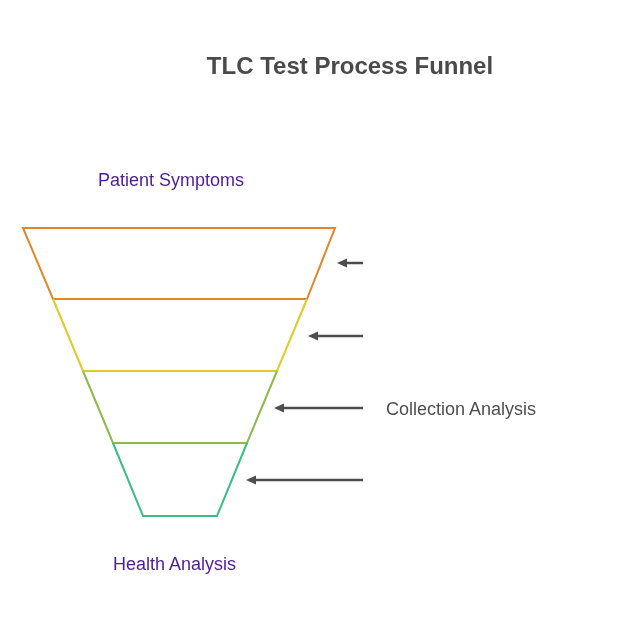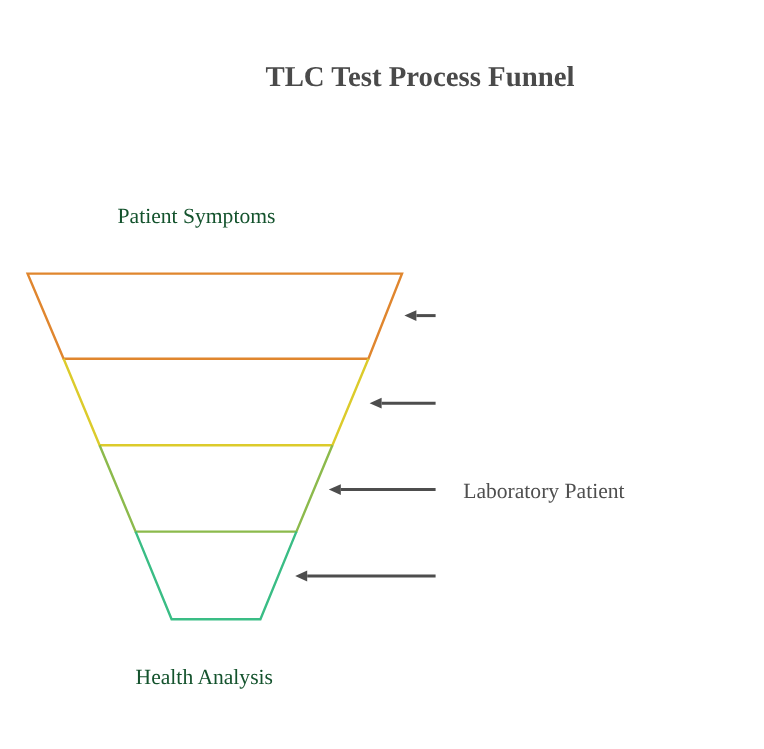--- a/index.html
+++ b/index.html
@@ -5,21 +5,21 @@
   html, body {
     margin: 0;
     padding: 0;
     background: #ffffff;
   }
   .canvas {
     position: relative;
     width: 578px;
     height: 624px;
     background: #ffffff;
-    font-family: Liberation Serif, serif;
+    font-family: Liberation Sans, sans-serif;
     overflow: hidden;
   }
   .title {
     position: absolute;
     top: 52px;
     left: 350px;
     transform: translateX(-50%);
     font-size: 24px;
     font-weight: 700;
     color: #4a4a4a;
@@ -27,21 +27,21 @@
   }
   .funnel-svg {
     position: absolute;
     top: 0;
     left: 0;
   }
   .endpoint-label {
     position: absolute;
     font-size: 18px;
     font-weight: 400;
-    color: #14532d;
+    color: #4c1d95;
     white-space: nowrap;
     line-height: 24px;
   }
   .top-label    { top: 168px; left: 98px;  }
   .bottom-label { top: 552px; left: 113px; }
   .stage-label {
     position: absolute;
     left: 386px;
     font-size: 18px;
     font-weight: 400;
@@ -78,16 +78,16 @@
     <line x1="363" y1="408" x2="284" y2="408" stroke-width="2.5" marker-end="url(#arrowhead)" stroke="#4d4d4d"></line>
     <line x1="363" y1="480" x2="256" y2="480" stroke-width="2.5" marker-end="url(#arrowhead)" stroke="#4d4d4d"></line>
   </svg>
 
   <div class="endpoint-label top-label">Patient Symptoms</div>
 
   <div class="endpoint-label bottom-label">Health Analysis</div>
 
 
 
-  <div class="stage-label stage-label-2">Laboratory Patient</div>
+  <div class="stage-label stage-label-2">Collection Analysis</div>
 
 
 </div>
 
 </body></html>

